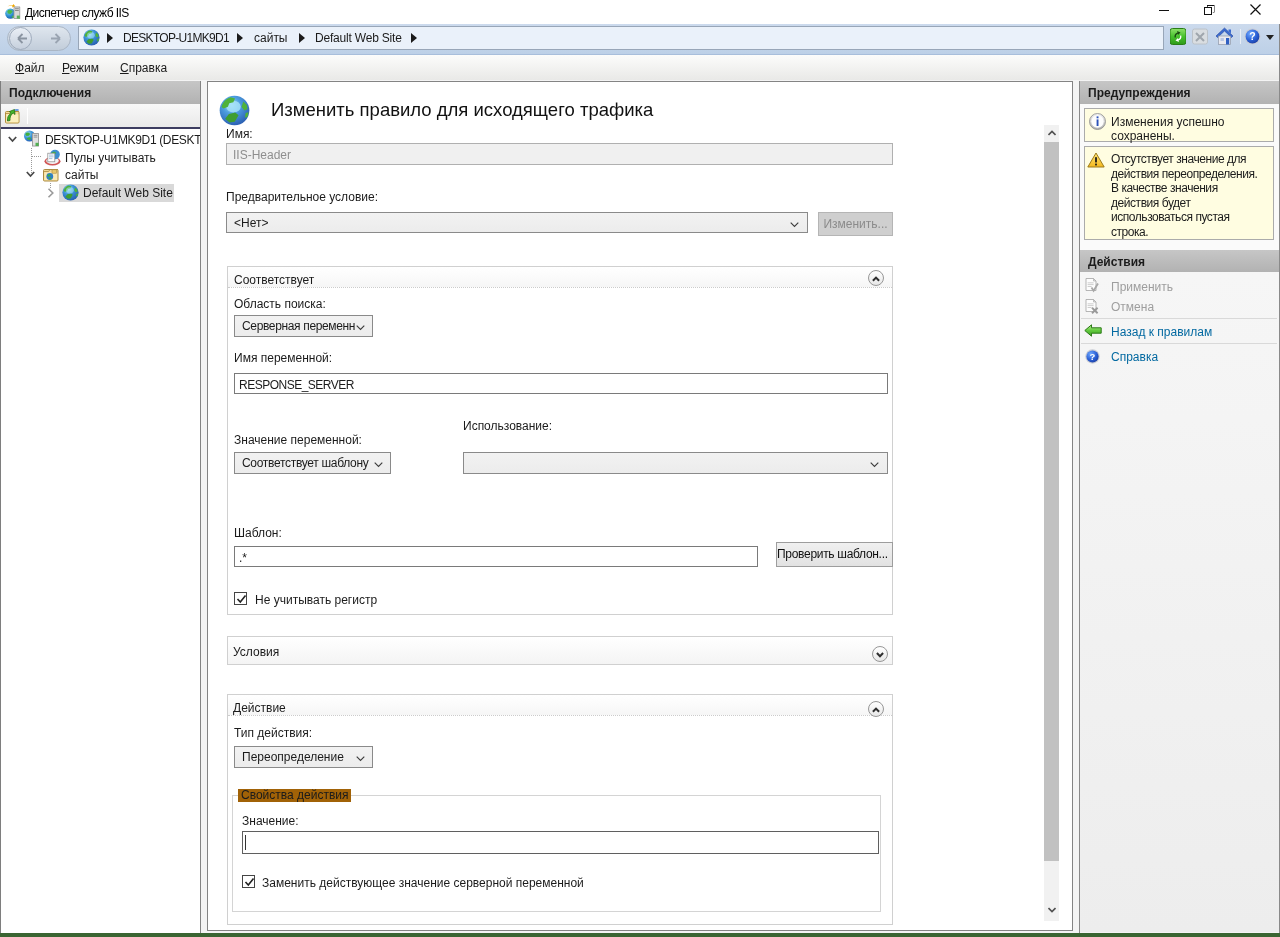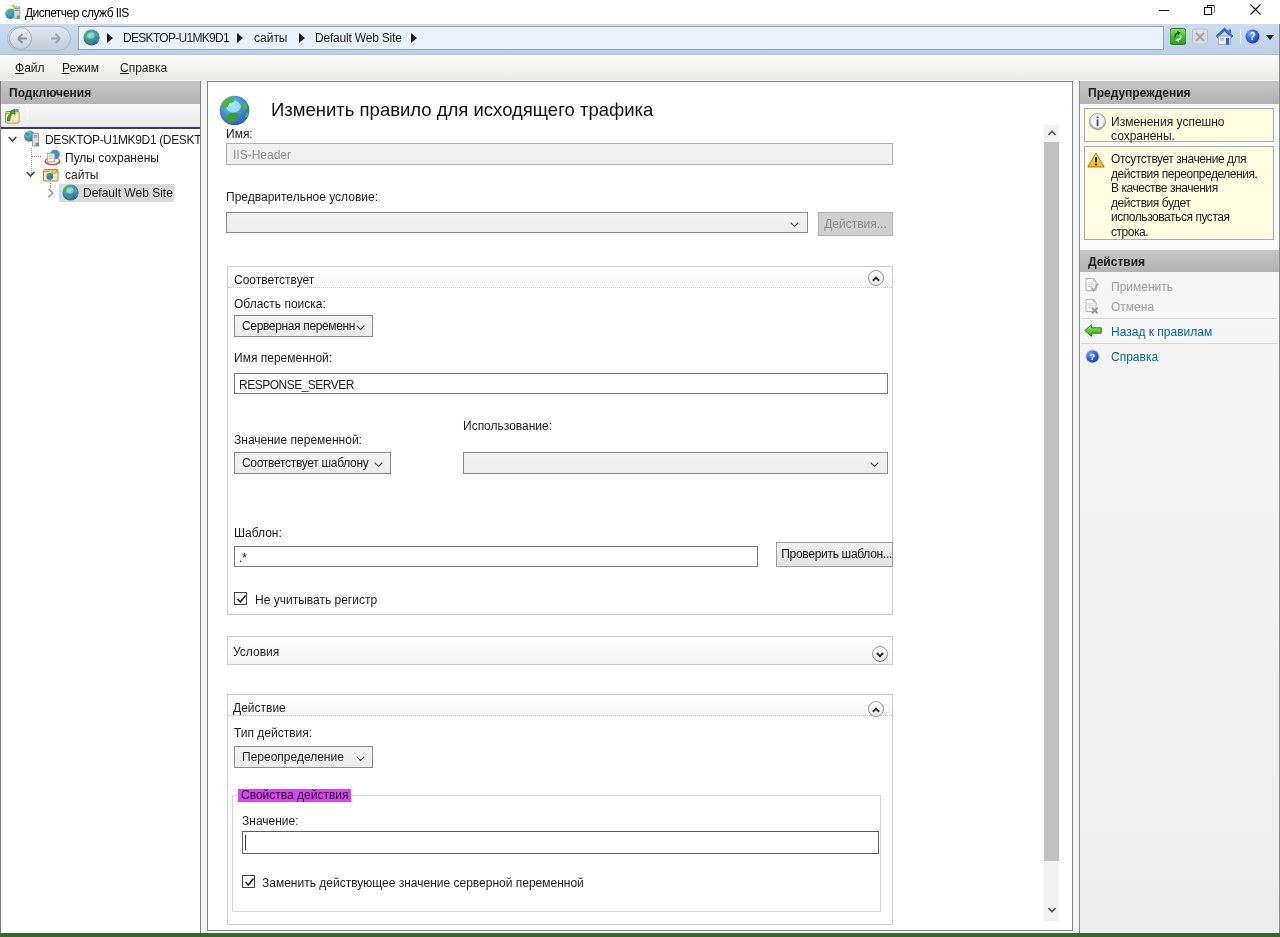--- a/index.html
+++ b/index.html
@@ -184,21 +184,21 @@
  <div class="abs" id="ic-pools" style="left:44px;top:149px;width:17px;height:17px;"><svg width="17" height="17" viewBox="0 0 17 17">
 <ellipse cx="8.5" cy="12.2" rx="8" ry="4.3" fill="#c44" opacity="0.9"></ellipse>
 <ellipse cx="8.5" cy="11.8" rx="6.3" ry="3.2" fill="#f4f4f4"></ellipse>
 <circle cx="11" cy="5.5" r="4.8" fill="#3e8ed0"></circle>
 <path d="M7.5 3.8 q1.5-1.6 3.4-1 l1.2 1.1 -1.7 1.9 -2.2-0.4 Z" fill="#3fae3f"></path>
 <rect x="3.8" y="4.2" width="7" height="8.6" fill="#fff" stroke="#888" stroke-width="0.7"></rect>
 <rect x="5" y="5.6" width="4.6" height="0.9" fill="#9db8d8"></rect>
 <rect x="5" y="7.4" width="4.6" height="0.9" fill="#9db8d8"></rect>
 <rect x="5" y="9.2" width="3.4" height="0.9" fill="#9db8d8"></rect>
 </svg></div>
- <div class="abs" style="left:65px;top:151px;font-size:12px;">Пулы сохранены</div>
+ <div class="abs" style="left:65px;top:151px;font-size:12px;">Пулы учитывать</div>
 
  <svg class="abs" style="left:26px;top:170px;" width="9" height="8">
       <path d="M0.8 2 L4.5 6 L8.2 2" stroke="#484848" stroke-width="1.7" fill="none"></path>
     </svg>
  <div class="abs" id="ic-sites" style="left:43px;top:166px;width:17px;height:17px;"><svg width="17" height="17" viewBox="0 0 17 17">
 <rect x="0.5" y="3.5" width="14.5" height="11.5" rx="1" fill="#f0d894" stroke="#ab8a40"></rect>
 <path d="M0.5 5.5 L5.5 5.5 L7 3.5 L15 3.5" fill="none" stroke="#ab8a40" stroke-width="0.8"></path>
 <rect x="1.4" y="6.3" width="12.8" height="7.8" fill="#fae9b7"></rect>
 <rect x="9" y="3.8" width="4.5" height="3.4" fill="#e8c86c" stroke="#ab8a40" stroke-width="0.6"></rect>
 <circle cx="6.8" cy="10.5" r="3.4" fill="#2f7fc4"></circle>
@@ -248,25 +248,26 @@
 </svg></div>
 <div class="abs" style="left:271px;top:99px;font-size:18.5px;line-height:22px;color:#111;">Изменить правило для исходящего трафика</div>
 <div id="mainform">
 
  <div class="lbl" style="left:226px;top:127px;">Имя:</div>
  <div class="abs" style="left:226px;top:143px;width:667px;height:22px;background:#f0f0f0;border:1px solid #b0b0b0;"></div>
  <div class="abs" style="left:233px;top:148px;font-size:12px;color:#8e8e8e;">IIS-Header</div>
 
  <div class="lbl" style="left:226px;top:190px;">Предварительное условие:</div>
  <div class="combo" style="left:226px;top:212px;width:582px;height:21px;">
+      <span class="ct">&lt;Нет&gt;</span>
       <svg style="position:absolute;right:8px;top:8.5px;" width="9" height="6">
         <path d="M0.7 0.7 L4.5 4.4 L8.3 0.7" stroke="#3c3c3c" stroke-width="1.15" fill="none"></path>
       </svg>
     </div>
- <div class="abs" style="left:818px;top:212px;width:75px;height:24px;background:#cfcfcf;border:1px solid #b5b5b5;color:#8b8b8b;font-size:12px;text-align:center;line-height:22px;">Действия...</div>
+ <div class="abs" style="left:818px;top:212px;width:75px;height:24px;background:#cfcfcf;border:1px solid #b5b5b5;color:#8b8b8b;font-size:12px;text-align:center;line-height:22px;">Изменить...</div>
 
  <div class="box" style="left:227px;top:266px;width:666px;height:349px;">
    <div class="bhead"></div>
  </div>
  <div class="lbl" style="left:234px;top:273px;">Соответствует</div>
  <div class="cbtn up" style="left:868px;top:270px;">
       <svg style="position:absolute;left:3.2px;top:4.6px;" width="8" height="6">
         <path d="M0.9 4.8 L4 1.6 L7.1 4.8" stroke="#2e2e2e" stroke-width="2" fill="none"></path>
       </svg>
     </div>
@@ -289,21 +290,21 @@
       </svg>
     </div>
  <div class="combo" style="left:463px;top:452px;width:425px;height:22px;">
       <svg style="position:absolute;right:8px;top:8.5px;" width="9" height="6">
         <path d="M0.7 0.7 L4.5 4.4 L8.3 0.7" stroke="#3c3c3c" stroke-width="1.15" fill="none"></path>
       </svg>
     </div>
  <div class="lbl" style="left:234px;top:526px;">Шаблон:</div>
  <div class="tin" style="left:234px;top:546px;width:524px;height:21px;"></div>
  <div class="abs" style="left:239px;top:551px;font-size:12px;">.*</div>
- <div class="abs" style="left:776px;top:542px;width:117px;height:25px;background:linear-gradient(#f0f0f0,#e2e2e2);border:1px solid #9d9d9d;color:#111;font-size:12px;text-align:right;line-height:23px;white-space:nowrap;letter-spacing:-0.3px;">Проверить шаблон...</div>
+ <div class="abs" style="left:776px;top:542px;width:117px;height:25px;background:linear-gradient(#f0f0f0,#e2e2e2);border:1px solid #9d9d9d;color:#111;font-size:12px;text-align:left;line-height:23px;white-space:nowrap;letter-spacing:-0.3px;">Проверить шаблон...</div>
  <div class="ckb" style="left:234px;top:592px;">
       <svg width="11" height="10">
         <path d="M1.5 5 L4.3 8 L9.5 1.5" stroke="#222" stroke-width="1.6" fill="none"></path>
       </svg>
     </div>
  <div class="lbl" style="left:255px;top:593px;">Не учитывать регистр</div>
 
  <div class="box" style="left:227px;top:636px;width:666px;height:29px;background:linear-gradient(#ffffff,#f4f4f4);"></div>
  <div class="lbl" style="left:233px;top:645px;">Условия</div>
  <div class="cbtn dn" style="left:872px;top:646px;">
@@ -323,21 +324,21 @@
     </div>
  <div class="lbl" style="left:234px;top:726px;">Тип действия:</div>
  <div class="combo" style="left:234px;top:746px;width:139px;height:22px;">
       <span class="ct">Переопределение</span>
       <svg style="position:absolute;right:7px;top:8.5px;" width="9" height="6">
         <path d="M0.7 0.7 L4.5 4.4 L8.3 0.7" stroke="#3c3c3c" stroke-width="1.15" fill="none"></path>
       </svg>
     </div>
 
  <div class="abs" style="left:232px;top:795px;width:649px;height:117px;border:1px solid #d4d4d4;"></div>
- <div class="abs" style="left:238px;top:789px;background:#d946ef;padding:0 3px;font-size:12px;line-height:13px;">Свойства действия</div>
+ <div class="abs" style="left:238px;top:789px;background:#a16207;padding:0 3px;font-size:12px;line-height:13px;">Свойства действия</div>
  <div class="lbl" style="left:242px;top:814px;">Значение:</div>
  <div class="abs" style="left:242px;top:831px;width:637px;height:23px;background:#fff;border:1px solid #5f5f5f;"></div>
  <div class="abs" style="left:244.5px;top:835px;width:1px;height:15px;background:#333;"></div>
  <div class="ckb" style="left:242px;top:875px;">
       <svg width="11" height="10">
         <path d="M1.5 5 L4.3 8 L9.5 1.5" stroke="#222" stroke-width="1.6" fill="none"></path>
       </svg>
     </div>
  <div class="lbl" style="left:262px;top:876px;">Заменить действующее значение серверной переменной</div>
 </div>

